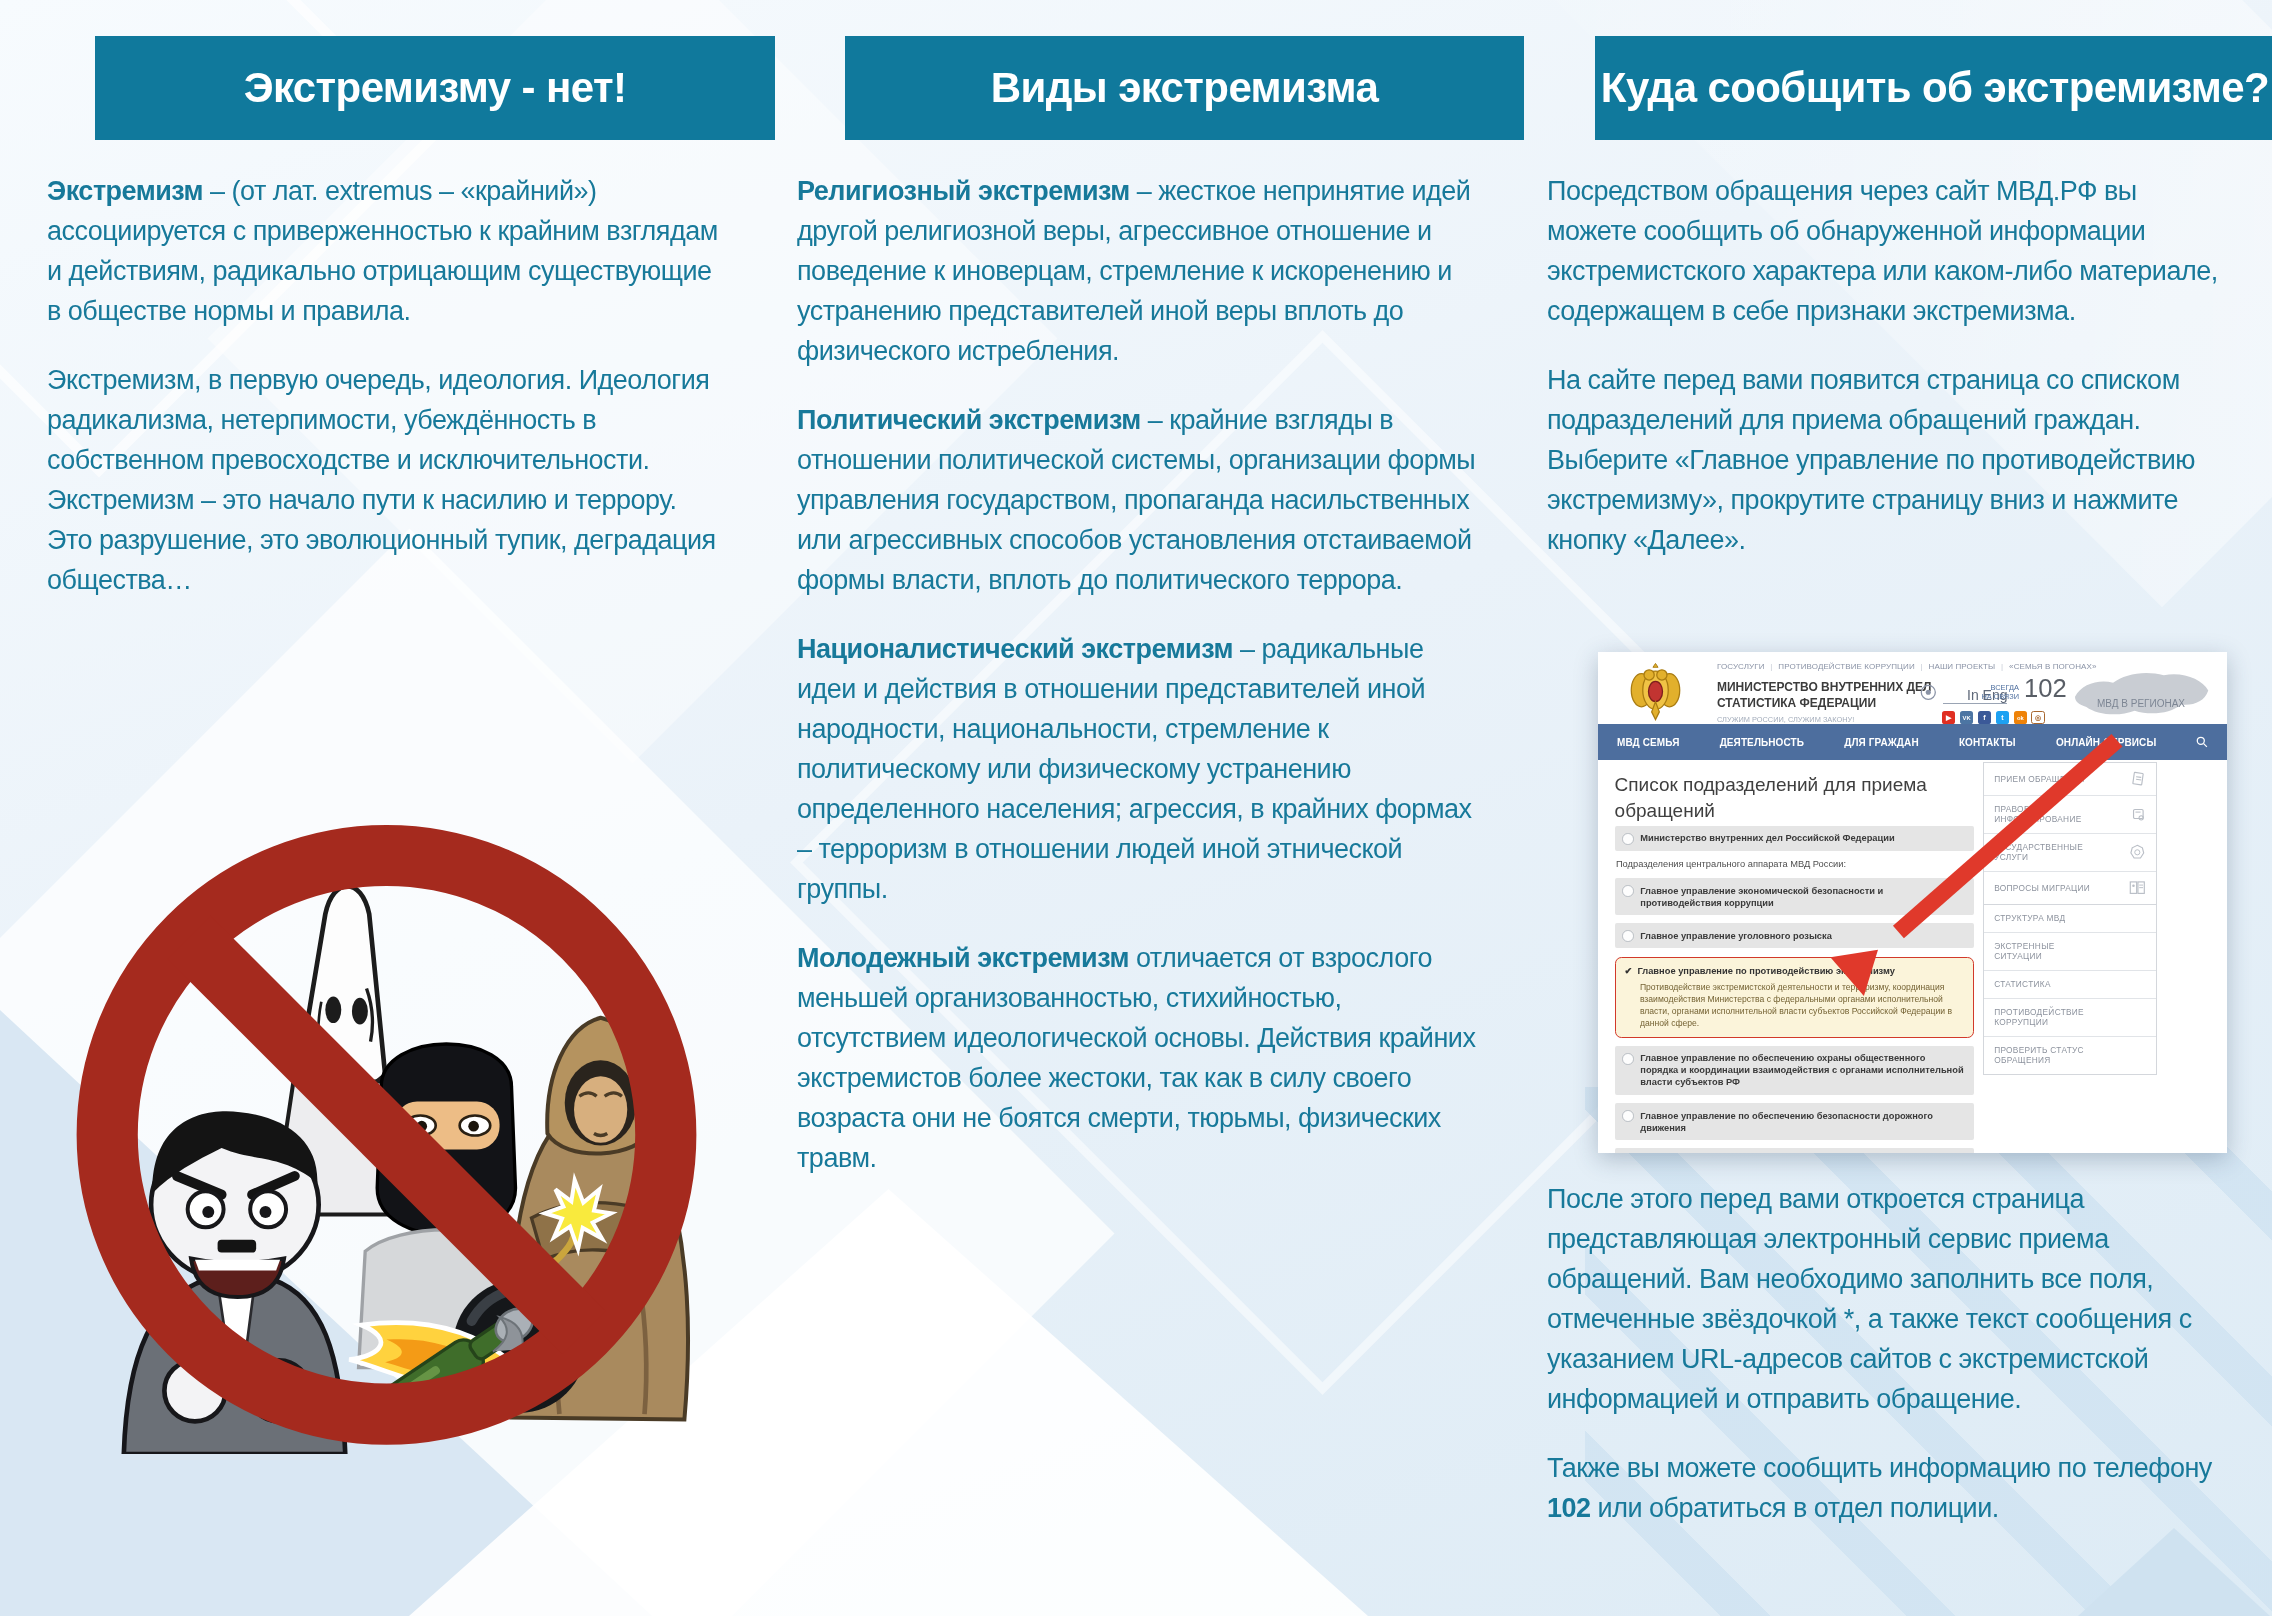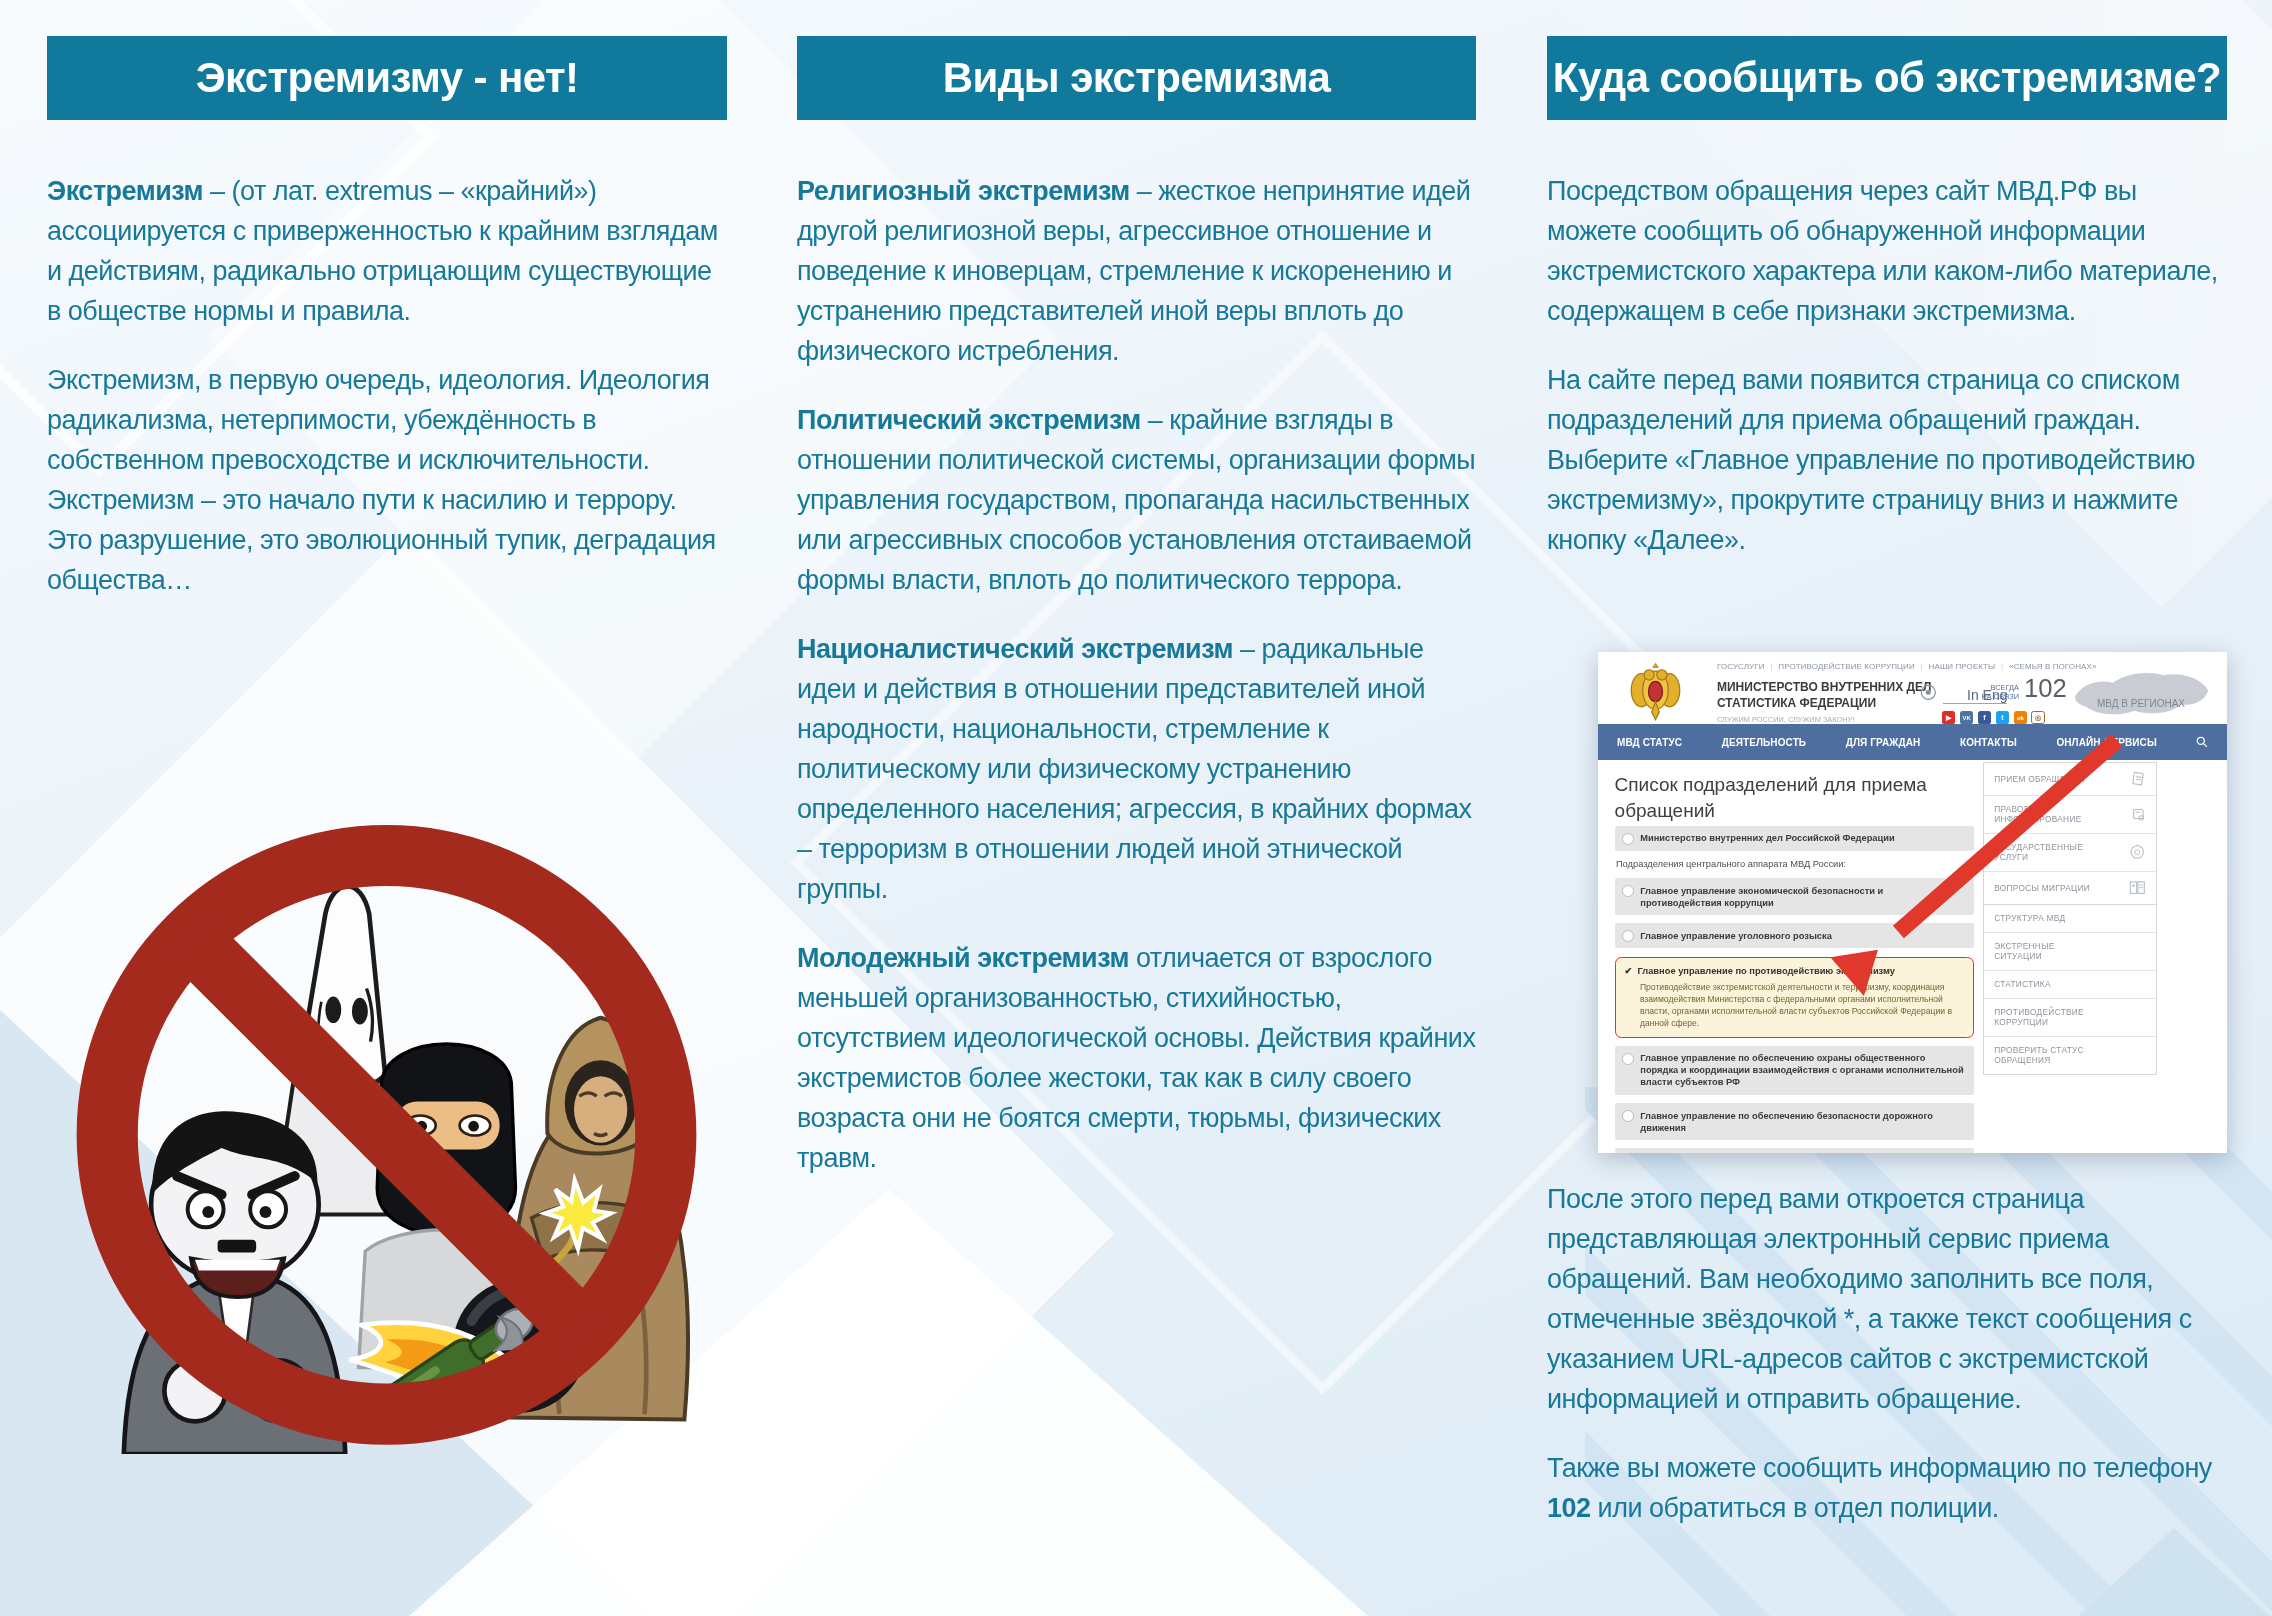--- a/index.html
+++ b/index.html
@@ -13,21 +13,21 @@
   .s2{left:332px;top:38px;width:601px;height:601px;background:rgba(255,255,255,.42);transform:rotate(45deg);}
   .s3{left:-89px;top:735px;width:997px;height:997px;background:rgba(255,255,255,.72);transform:rotate(45deg);}
   .s4{left:946px;top:486px;width:735px;height:735px;border:9px solid rgba(255,255,255,.5);transform:rotate(45deg);}
   .s5{left:0;top:1010px;width:652px;height:606px;background:#d9e7f3;clip-path:polygon(0 0,100% 100%,0 100%);}
   .s6{left:409px;top:1189px;width:959px;height:427px;background:rgba(255,255,255,.9);clip-path:polygon(50% 0,100% 100%,0 100%);}
   .s7{left:1585px;top:1087px;width:767px;height:529px;background:repeating-linear-gradient(45deg,rgba(255,255,255,0) 0 96px,rgba(206,226,241,.75) 96px 131px);}
   .s8{left:2078px;top:1528px;width:192px;height:88px;background:#cfe2f0;clip-path:polygon(50% 0,100% 100%,0 100%);}
   .s9{left:1406px;top:-192px;width:1087px;height:486px;background:linear-gradient(45deg,rgba(255,255,255,0),rgba(255,255,255,.55));transform:rotate(45deg);}
 
   
-  .band{position:absolute;top:36px;height:84px;background:#10799c;display:flex;align-items:center;justify-content:center;}
+  .band{position:absolute;top:36px;height:104px;background:#10799c;display:flex;align-items:center;justify-content:center;margin-left:48px;}
   #band1{left:47px;width:680px;} #band2{left:797px;width:679px;} #band3{left:1547px;width:680px;}
   .band span{color:#fff;font-weight:bold;font-size:42px;letter-spacing:-0.6px;white-space:nowrap;}
 
   
   .textcol{position:absolute;width:680px;color:#17799a;font-size:27px;line-height:40px;letter-spacing:-0.5px;}
   #tc1{left:47px;top:171px;} #tc2{left:797px;top:171px;} #tc3a{left:1547px;top:171px;} #tc3b{left:1547px;top:1179px;}
   .textcol p{margin:0 0 29px 0;}
   .lead{font-weight:bold;}
 
   
@@ -227,21 +227,21 @@
       <div class="soc" style="background:#3b5998">f</div>
       <div class="soc" style="background:#1da1f2">t</div>
       <div class="soc" style="background:#ee8208;font-size:5.8px">ok</div>
       <div class="soc" style="background:#fff;border:1.3px solid #a8672f;color:#a8672f;box-sizing:border-box">◎</div>
     </div>
     <svg class="mvd-map" viewBox="0 0 228 104">
       <path d="M10,58 C20,38 48,30 70,36 C88,22 120,16 150,24 C180,18 210,30 220,48 C214,66 196,72 178,70 C160,84 130,88 104,80 C78,90 44,86 28,74 C16,70 10,66 10,58 Z" fill="#c9cdd3"></path>
     </svg>
     <div class="mvd-map-label">МВД В РЕГИОНАХ</div>
     <div class="mvd-nav">
-      <span>МВД СТАТУС</span>
+      <span>МВД СЕМЬЯ</span>
       <span>ДЕЯТЕЛЬНОСТЬ</span>
       <span>ДЛЯ ГРАЖДАН</span>
       <span>КОНТАКТЫ</span>
       <span>ОНЛАЙН-СЕРВИСЫ</span>
       <svg width="11.5" height="11.5" viewBox="0 0 18 18">
         <circle cx="7.5" cy="7.5" r="5.5" fill="none" stroke="#fff" stroke-width="2"></circle>
         <line x1="12" y1="12" x2="17" y2="17" stroke="#fff" stroke-width="2"></line>
       </svg>
     </div>
     <div class="mvd-h1">Список подразделений для приема обращений</div>

